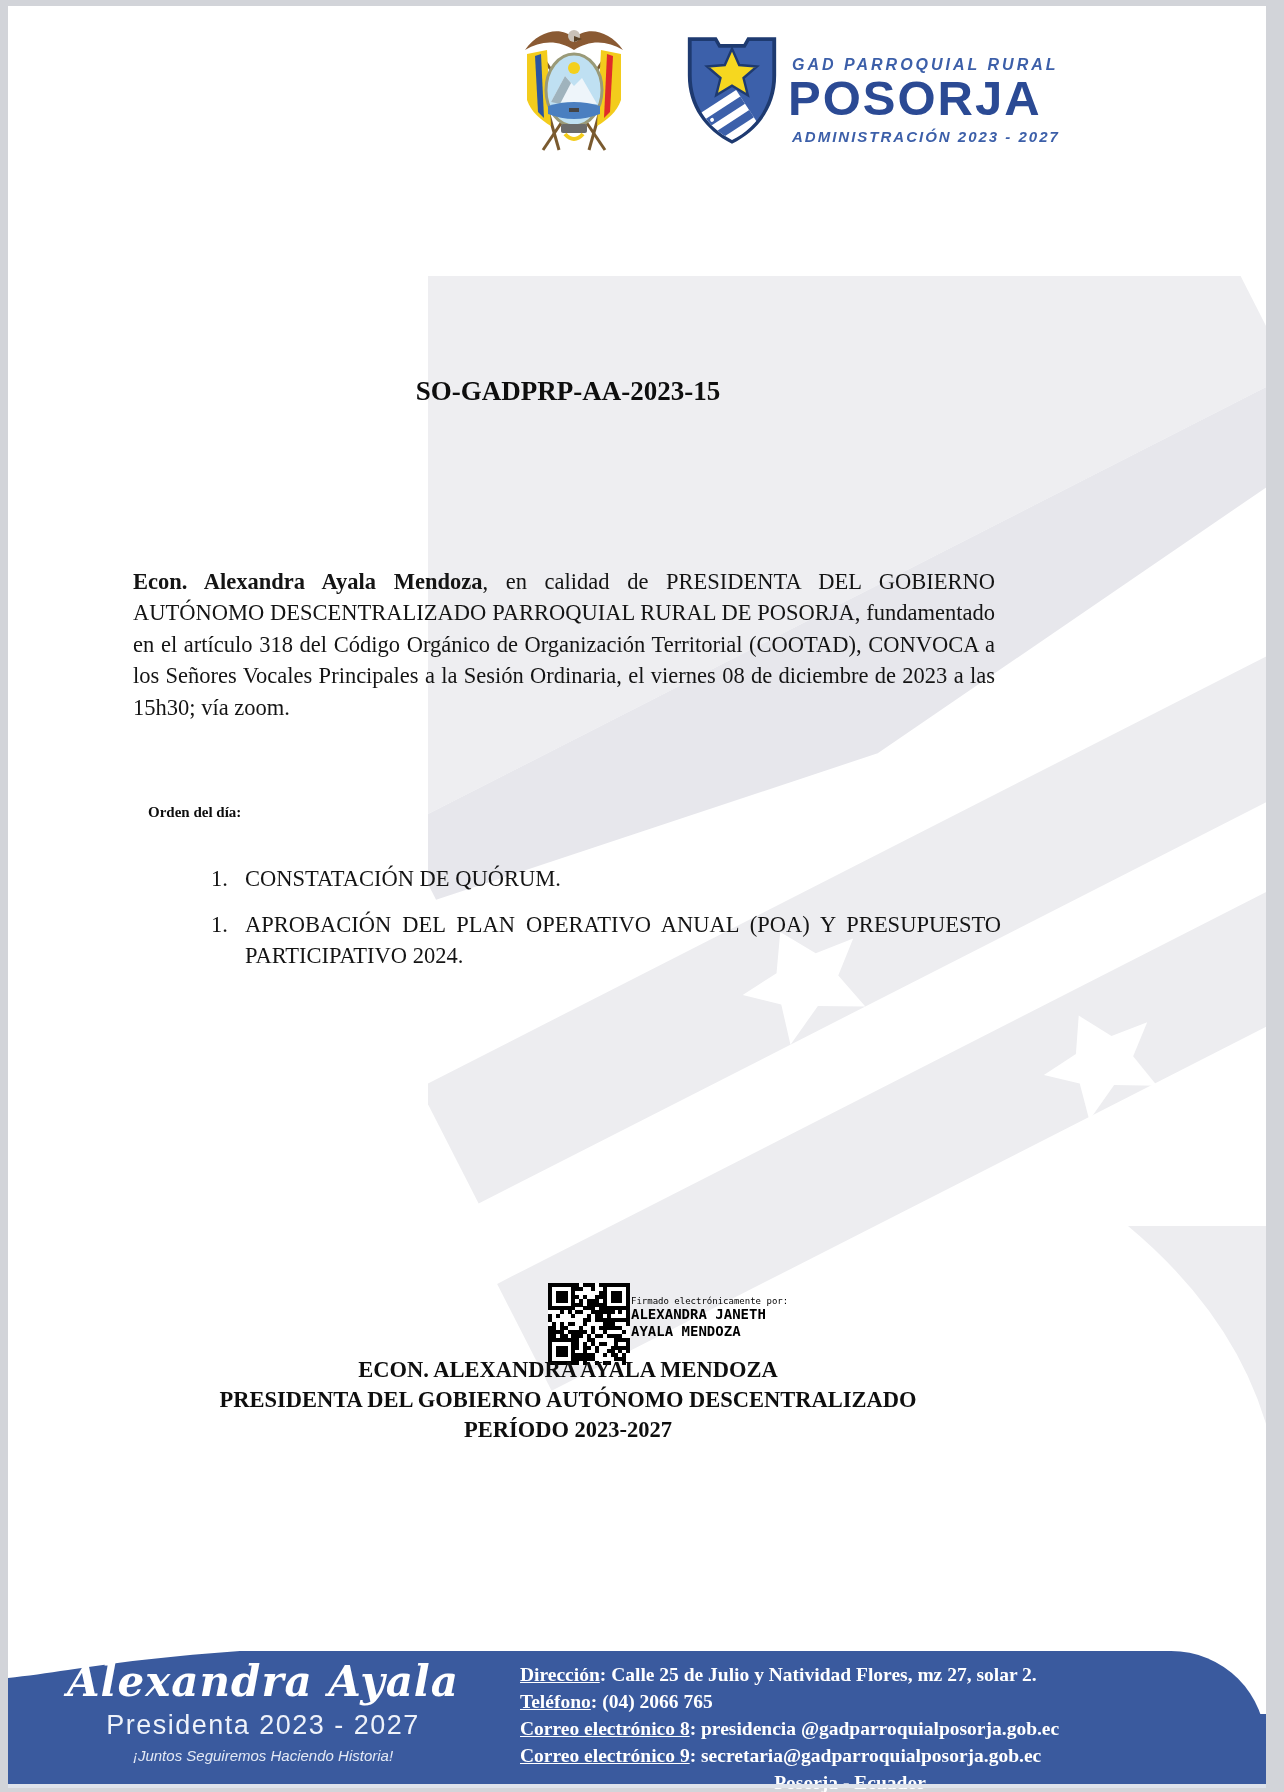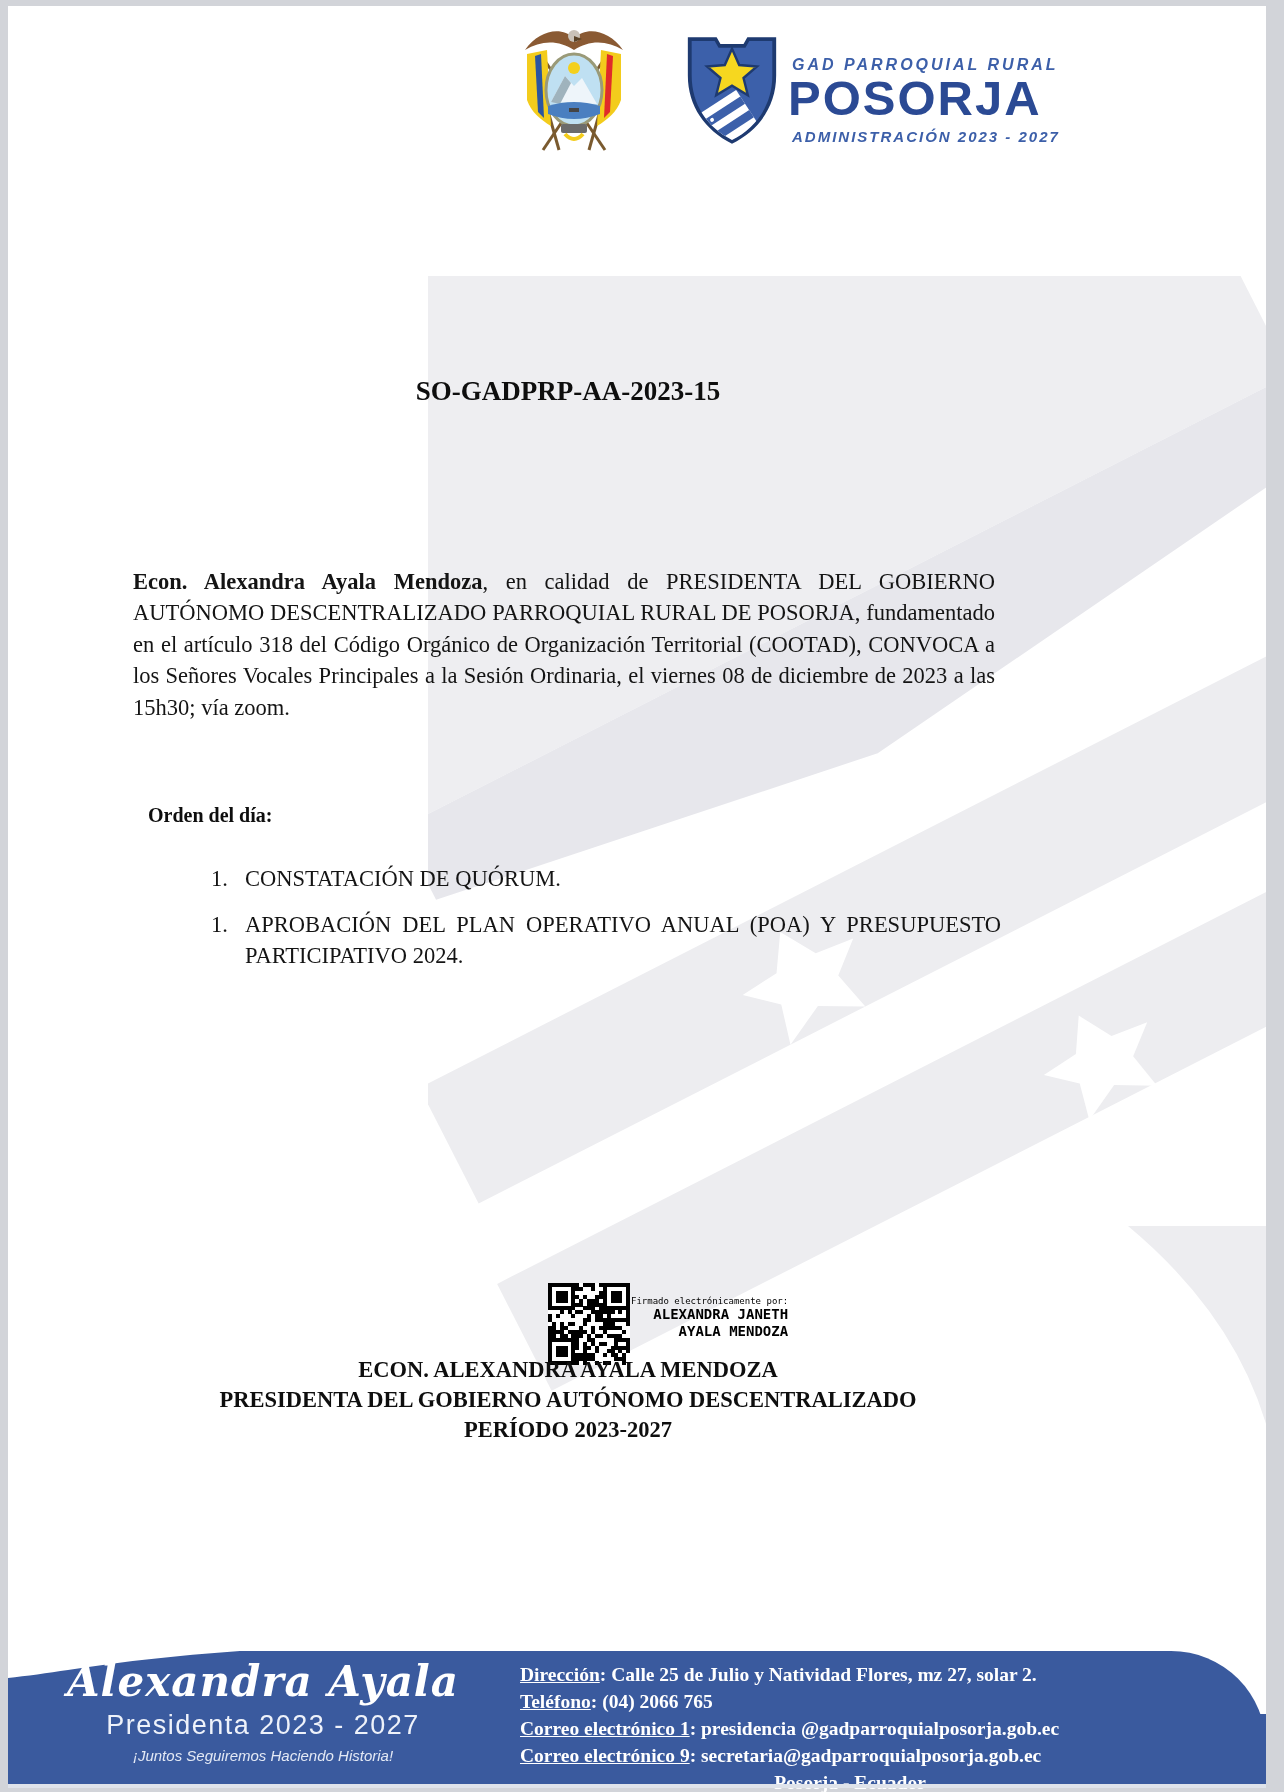--- a/index.html
+++ b/index.html
@@ -26,30 +26,30 @@
     font-style:italic;font-weight:bold;font-size:15px;letter-spacing:2px;color:#3c5fa9;white-space:nowrap;}
 
   
   .dateline{position:absolute;left:0;top:229px;width:1113px;text-align:right;font-size:23px;color:#141414;z-index:2;}
   .title{position:absolute;left:0;top:326px;width:1120px;text-align:center;font-weight:bold;
     font-size:35px;letter-spacing:.5px;color:#0e0e0e;z-index:2;}
   .reference{position:absolute;left:0;top:370px;width:1120px;text-align:center;font-weight:bold;
     font-size:27px;color:#0e0e0e;z-index:2;}
   .bodypar{position:absolute;left:125px;top:537px;width:862px;font-size:22.5px;line-height:31.5px;
     text-align:justify;color:#141414;z-index:2;}
-  .agenda-head{position:absolute;left:140px;top:798px;font-weight:bold;font-size:20px;color:#0e0e0e;z-index:2;}
+  .agenda-head{position:absolute;left:140px;top:798px;font-weight:bold;font-size:15px;color:#0e0e0e;z-index:2;}
   .agenda{position:absolute;left:203px;top:857px;width:790px;z-index:2;}
   .agenda .item{display:flex;margin-bottom:15px;font-size:22.5px;line-height:31px;color:#141414;}
   .agenda .num{width:34px;flex:none;}
   .agenda .txt{flex:1;text-align:justify;}
 
   
   .qr{position:absolute;left:540px;top:1277px;width:82px;height:82px;background:#fff;z-index:2;}
   .qr i{position:absolute;width:4px;height:4px;background:#000;}
-  .sig-cap{position:absolute;left:623px;top:1290px;z-index:2;font-family:"DejaVu Sans Mono","Liberation Mono",monospace;color:#000;text-align:right;}
+  .sig-cap{position:absolute;left:623px;top:1290px;z-index:2;font-family:"DejaVu Sans Mono","Liberation Mono",monospace;color:#000;}
   .sig-cap .tiny{font-size:9px;display:block;}
   .sig-cap .nm{font-size:14px;font-weight:bold;display:block;line-height:17px;}
   .sigblock{position:absolute;left:0;top:1349px;width:1120px;text-align:center;font-weight:bold;
     font-size:22.5px;line-height:30px;color:#0e0e0e;z-index:2;}
 
   
   .footer-band{position:absolute;left:0;right:0;top:1645px;bottom:4px;background:#3a5a9e;
     border-top-right-radius:95px;z-index:3;}
   .footer-underlay{position:absolute;left:0;right:0;bottom:4px;height:70px;background:#3a5a9e;z-index:2;}
   .footer-wave{position:absolute;left:0;top:1630px;width:470px;height:42px;z-index:4;}
@@ -435,21 +435,21 @@
     <path d="M0,0 L470,0 L470,6 C330,6 170,16 60,34 C40,37 18,40 0,42 Z" fill="#ffffff"></path>
   </svg>
   <div class="f-left">
     <div class="f-script">Alexandra Ayala</div>
     <div class="f-role">Presidenta 2023 - 2027</div>
     <div class="f-slogan">¡Juntos Seguiremos Haciendo Historia!</div>
   </div>
   <div class="f-right">
     <div><span class="lbl">Dirección</span><span>: Calle 25 de Julio y Natividad Flores, mz 27, solar 2.</span></div>
     <div><span class="lbl">Teléfono</span><span>: (04) 2066 765</span></div>
-    <div><span class="lbl">Correo electrónico 1</span><span>: presidencia @gadparroquialposorja.gob.ec</span></div>
+    <div><span class="lbl">Correo electrónico 8</span><span>: presidencia @gadparroquialposorja.gob.ec</span></div>
     <div><span class="lbl">Correo electrónico 9</span><span>: secretaria@gadparroquialposorja.gob.ec</span></div>
     <div class="f-loc">Posorja - Ecuador</div>
   </div>
 
   <div class="bottom-strip"></div>
 </div>
 
 <div class="edge-left"></div>
 <div class="edge-top"></div>
 <div class="edge-right"></div>

